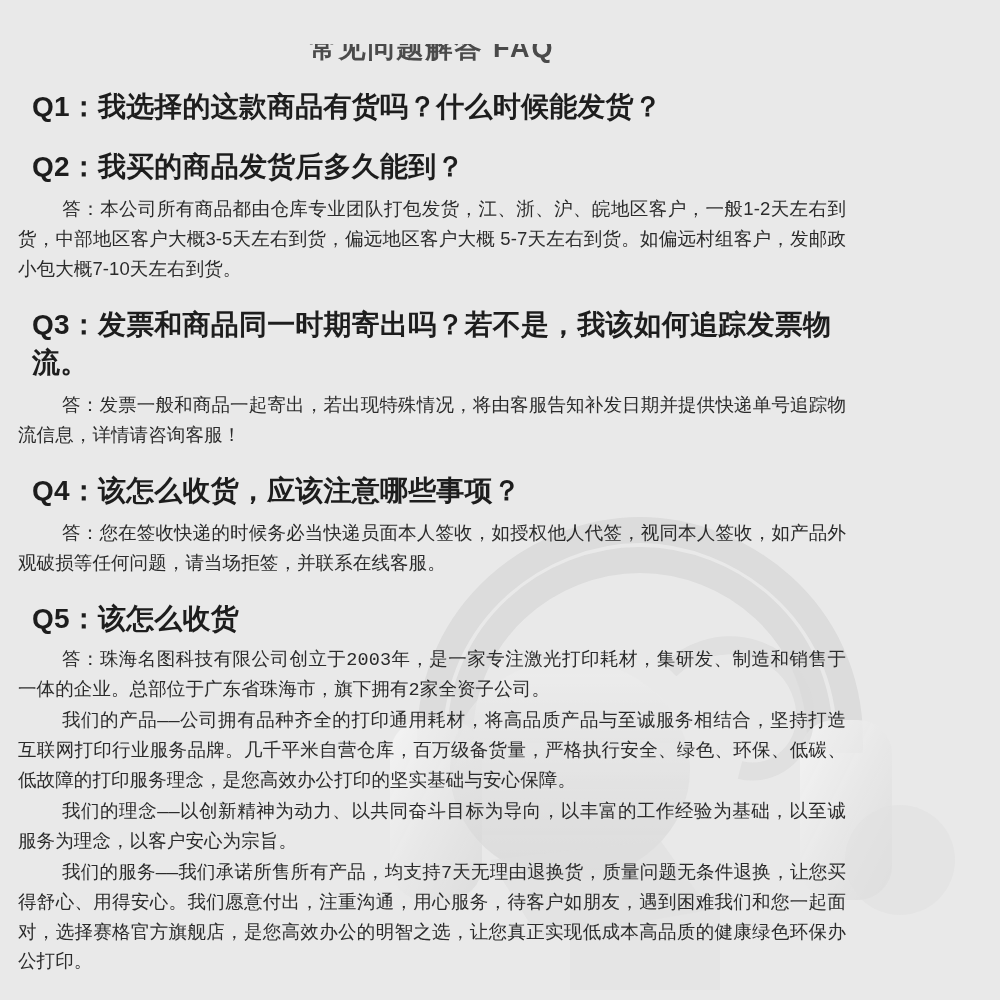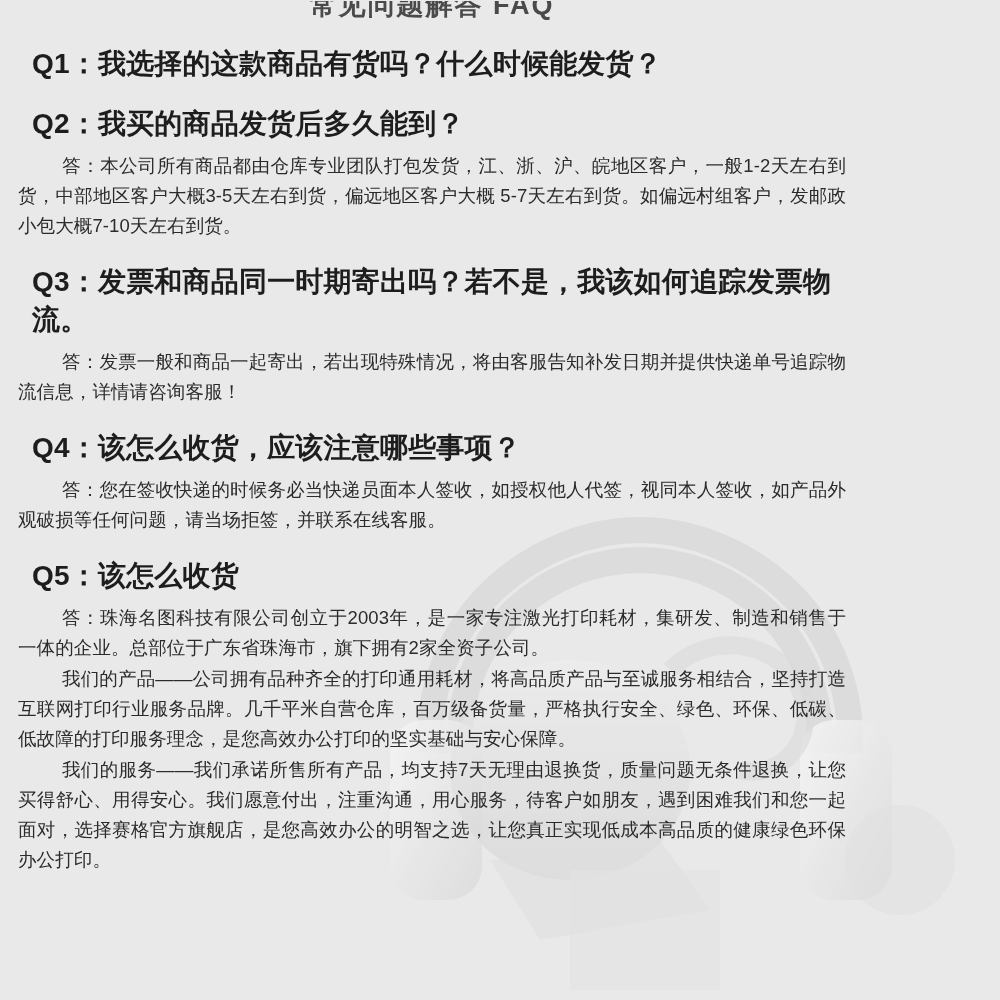--- a/index.html
+++ b/index.html
@@ -24,23 +24,24 @@
     width: 760px;
     height: 560px;
     opacity: 0.55;
     pointer-events: none;
     z-index: 0;
   }
 
   .page {
     position: relative;
     z-index: 1;
-    padding: 1px 18px;
+    padding: 8px 18px;
     box-sizing: border-box;
     width: 864px;
+    margin-top: 36px;
   }
 
   .top-banner {
     height: 22px;
     width: 100%;
     position: relative;
     overflow: hidden;
   }
   .top-banner .banner-text {
     position: absolute;
@@ -80,20 +81,21 @@
   }
 
   .para {
     font-size: 18.5px;
     line-height: 1.62;
     color: #2b2b2b;
     margin: 0;
     text-align: justify;
     text-indent: 44px;
     letter-spacing: 0.1px;
+    font-family: Liberation Mono, monospace;
   }
 
   .brand-body .para {
     margin-bottom: 1px;
   }
 </style>
 </head>
 <body>
 
 <svg class="watermark" viewBox="0 0 760 560" xmlns="http://www.w3.org/2000/svg">
@@ -141,16 +143,17 @@
 
   <div class="qa-block">
     <div class="q-title">Q4：该怎么收货，应该注意哪些事项？</div>
     <p class="a-body"><span class="indent"></span><span>答：您在签收快递的时候务必当快递员面本人签收，如授权他人代签，视同本人签收，如产品外观破损等任何问题，请当场拒签，并联系在线客服。</span></p>
   </div>
 
   <div class="qa-block brand-body">
     <div class="q-title">Q5：该怎么收货</div>
     <p class="para">答：珠海名图科技有限公司创立于2003年，是一家专注激光打印耗材，集研发、制造和销售于一体的企业。总部位于广东省珠海市，旗下拥有2家全资子公司。</p>
     <p class="para">我们的产品——公司拥有品种齐全的打印通用耗材，将高品质产品与至诚服务相结合，坚持打造互联网打印行业服务品牌。几千平米自营仓库，百万级备货量，严格执行安全、绿色、环保、低碳、低故障的打印服务理念，是您高效办公打印的坚实基础与安心保障。</p>
+    <p class="para">我们的理念——以创新精神为动力、以共同奋斗目标为导向，以丰富的工作经验为基础，以至诚服务为理念，以客户安心为宗旨。</p>
     <p class="para">我们的服务——我们承诺所售所有产品，均支持7天无理由退换货，质量问题无条件退换，让您买得舒心、用得安心。我们愿意付出，注重沟通，用心服务，待客户如朋友，遇到困难我们和您一起面对，选择赛格官方旗舰店，是您高效办公的明智之选，让您真正实现低成本高品质的健康绿色环保办公打印。</p>
   </div>
 
 </div>
 
 </body></html>

